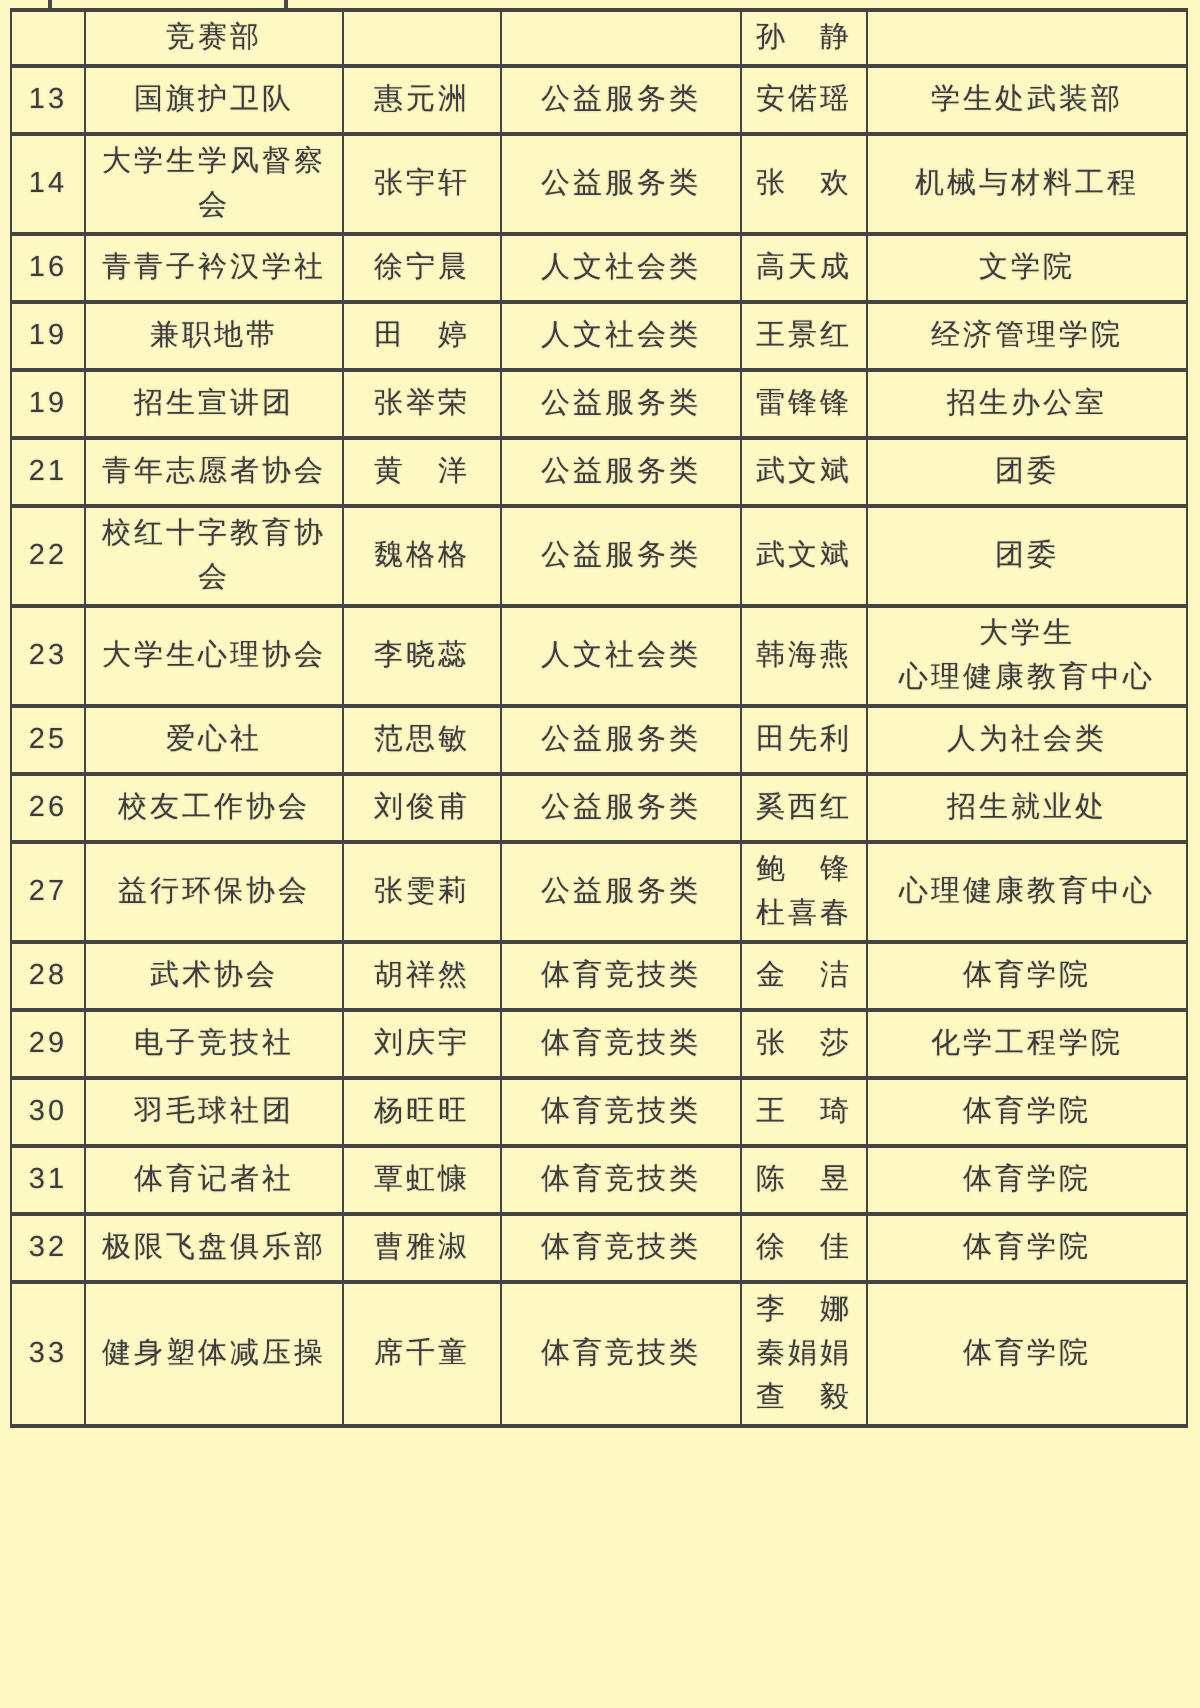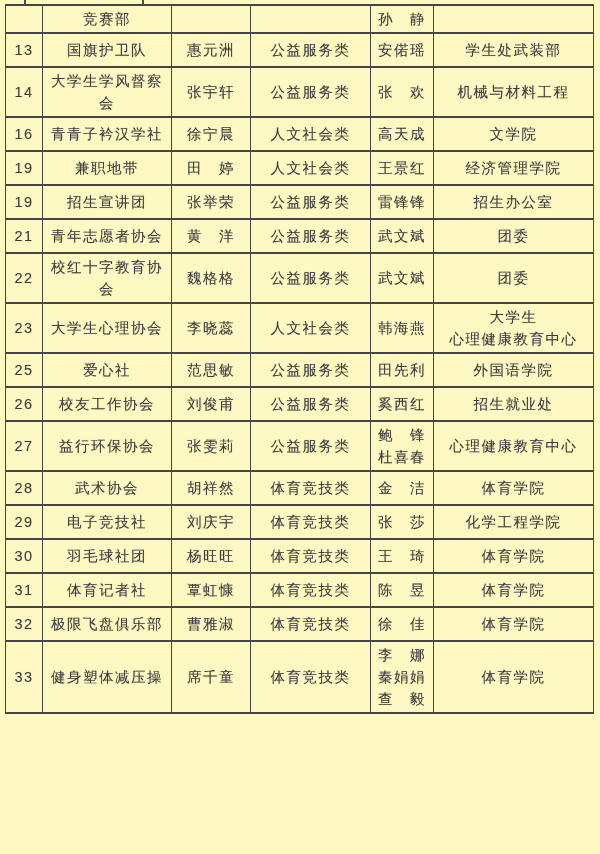--- a/index.html
+++ b/index.html
@@ -116,21 +116,21 @@
       <td>韩海燕</td>
       <td class="dept">大学生
 心理健康教育中心</td>
     </tr>
         <tr class="row">
       <td class="no">25</td>
       <td class="club">爱心社</td>
       <td>范思敏</td>
       <td>公益服务类</td>
       <td>田先利</td>
-      <td class="dept">外国语学院</td>
+      <td class="dept">人为社会类</td>
     </tr>
         <tr class="row">
       <td class="no">26</td>
       <td class="club">校友工作协会</td>
       <td>刘俊甫</td>
       <td>公益服务类</td>
       <td>奚西红</td>
       <td class="dept">招生就业处</td>
     </tr>
         <tr class="row">

